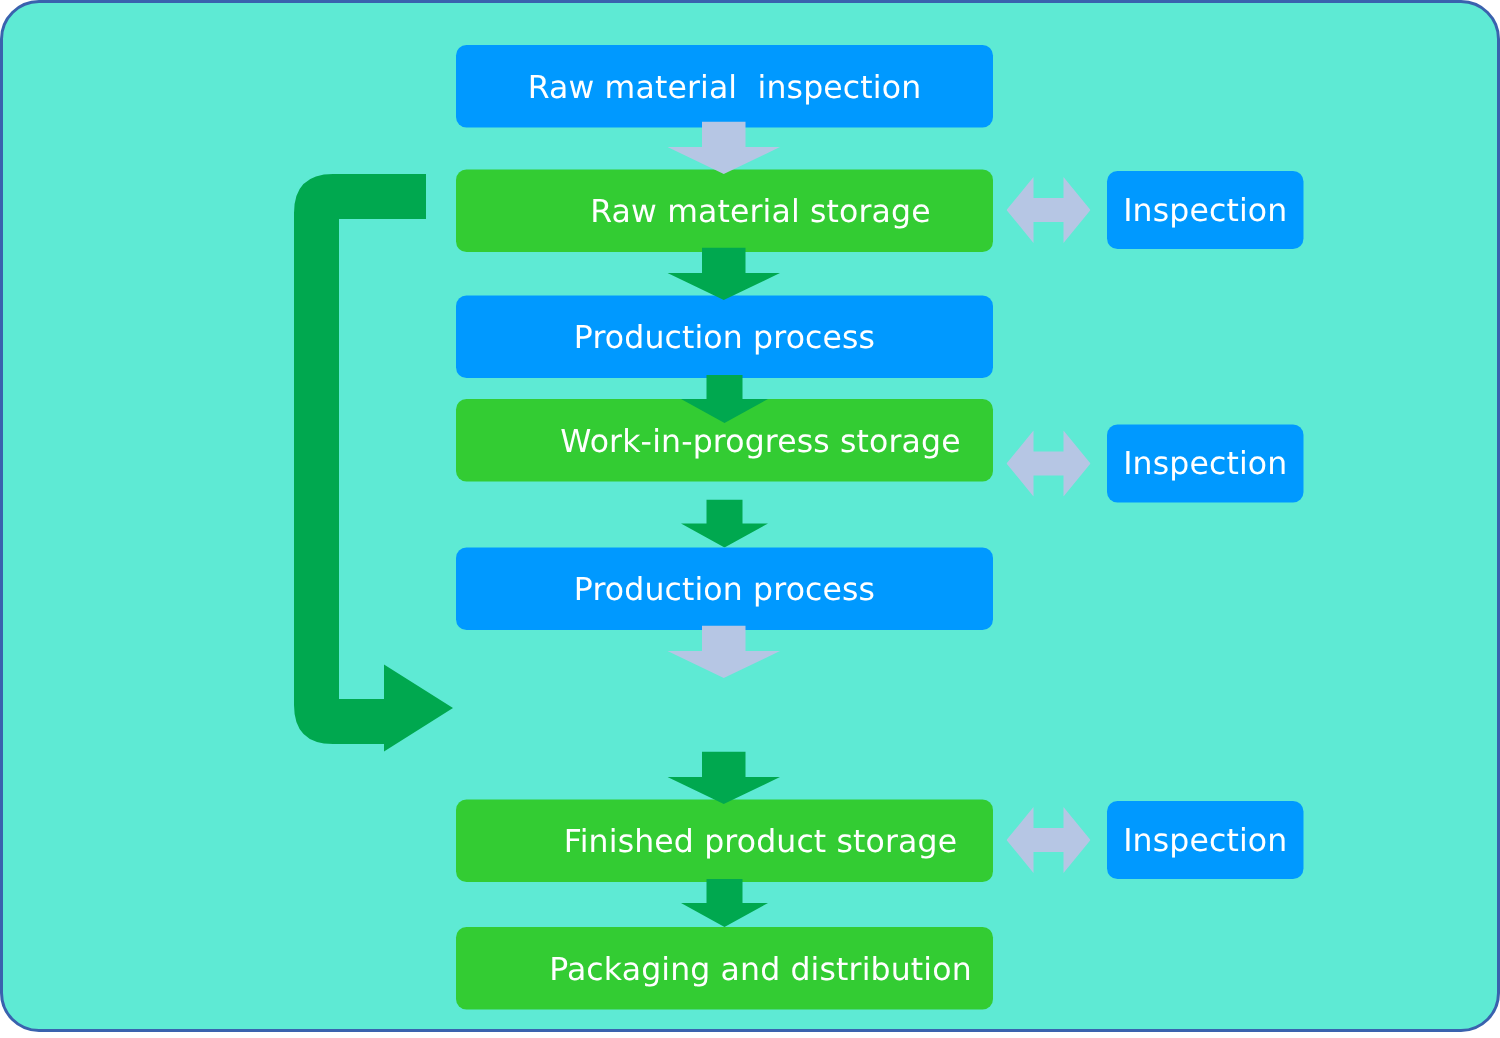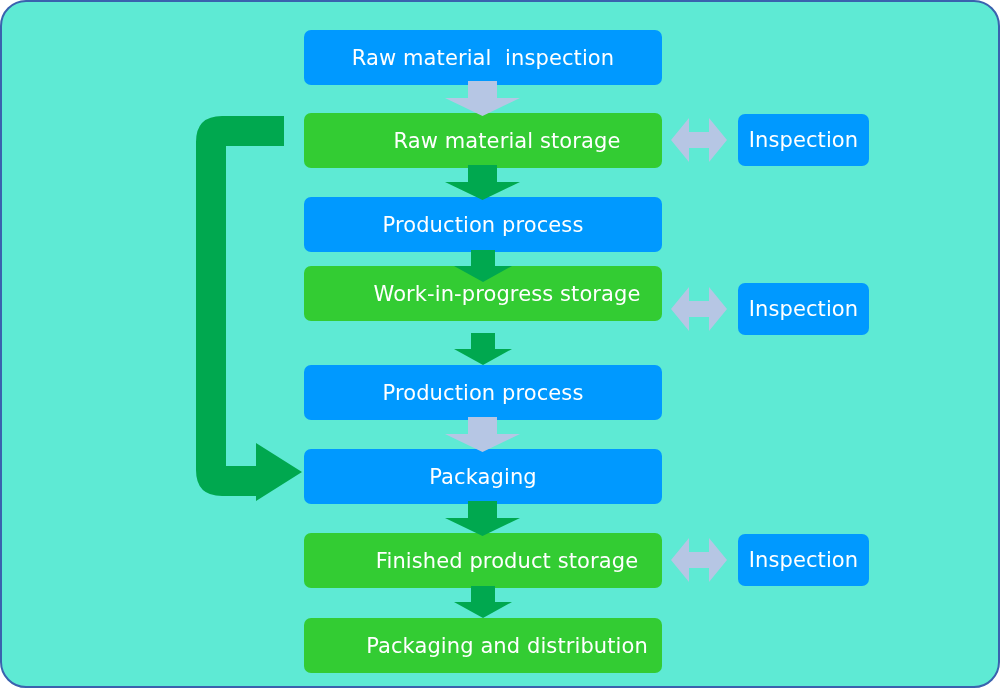--- a/index.html
+++ b/index.html
@@ -109,21 +109,20 @@
                L 90 32
                Z" fill="#00a84f"></path>
     </svg>
   </div>
 
   <div class="node blue main-node" style="top:28px">Raw material  inspection</div>
   <div class="node green main-node" style="top:111px">Raw material storage</div>
   <div class="node blue main-node" style="top:195px">Production process</div>
   <div class="node green main-node" style="top:264px">Work-in-progress storage</div>
   <div class="node blue main-node" style="top:363px">Production process</div>
-  <div class="node blue main-node" style="top:447px">Packaging</div>
   <div class="node green main-node" style="top:531px">Finished product storage</div>
   <div class="node green main-node" style="top:616px">Packaging and distribution</div>
 
   <div class="node blue side-node" style="top:112px">Inspection</div>
   <div class="node blue side-node" style="top:281px">Inspection</div>
   <div class="node blue side-node" style="top:532px">Inspection</div>
 
   <div class="varrow" style="top:79px;left:443px">
     <svg width="75" height="35" viewBox="0 0 75 35" xmlns="http://www.w3.org/2000/svg">
       <path d="M 23 0 L 52 0 L 52 17 L 75 17 L 37.5 35 L 0 17 L 23 17 Z" fill="#b6c6e4"></path>

